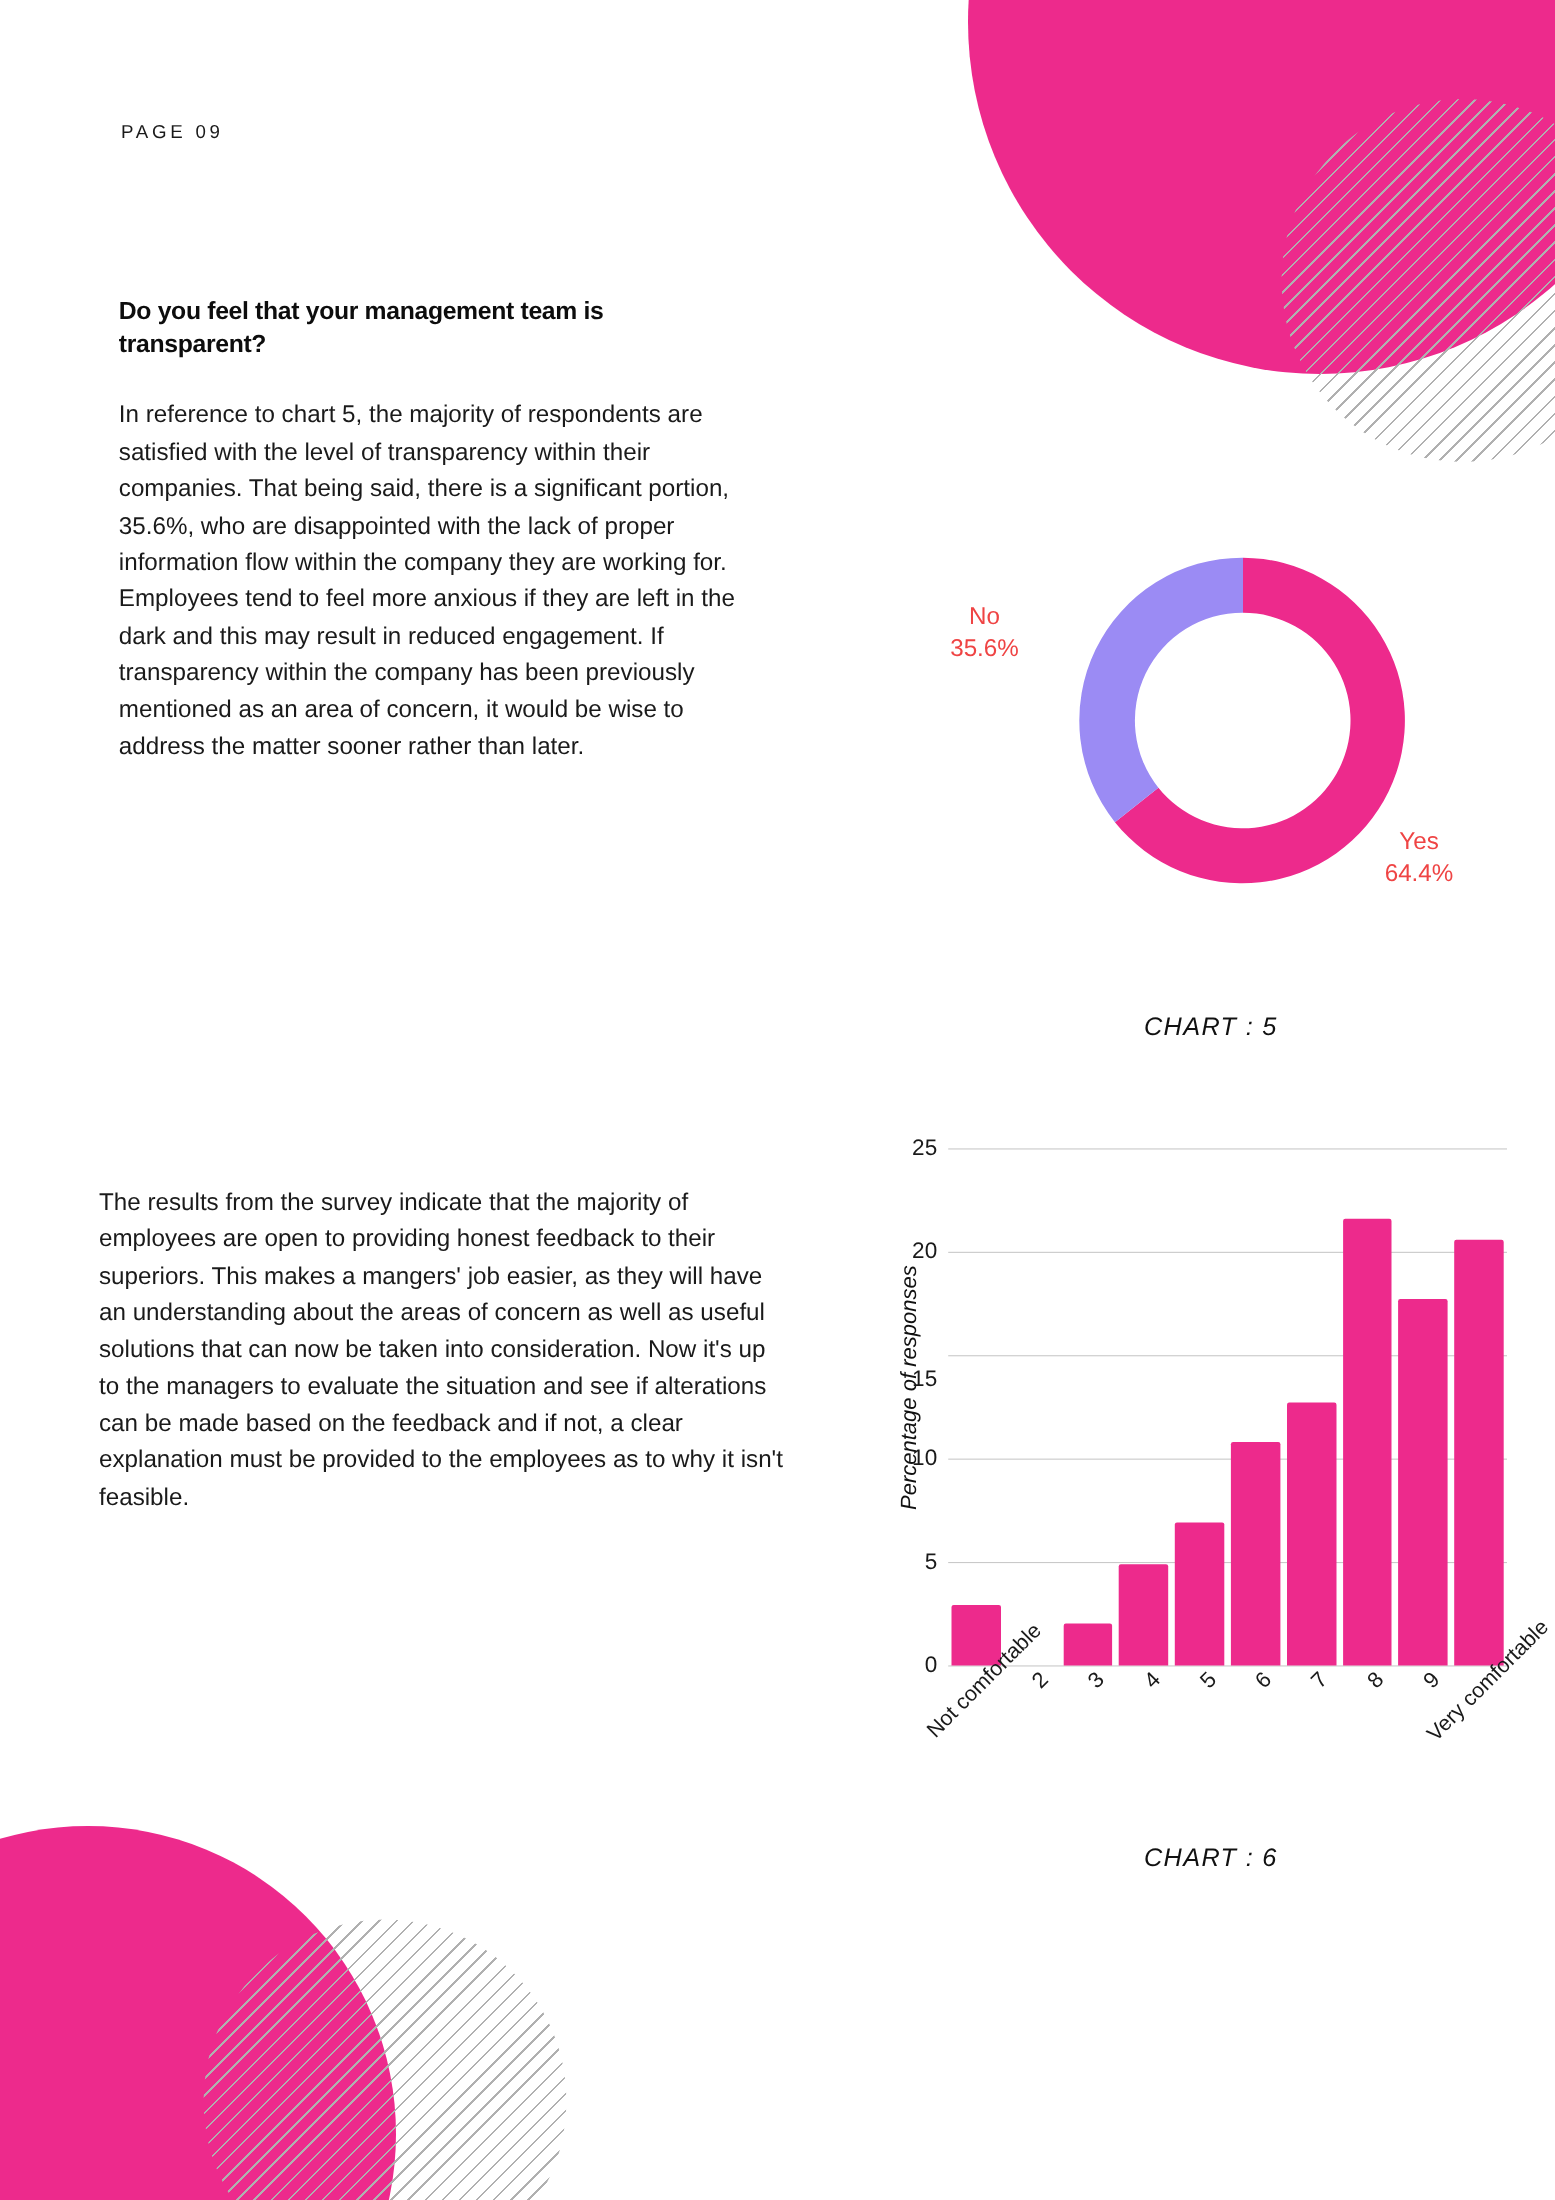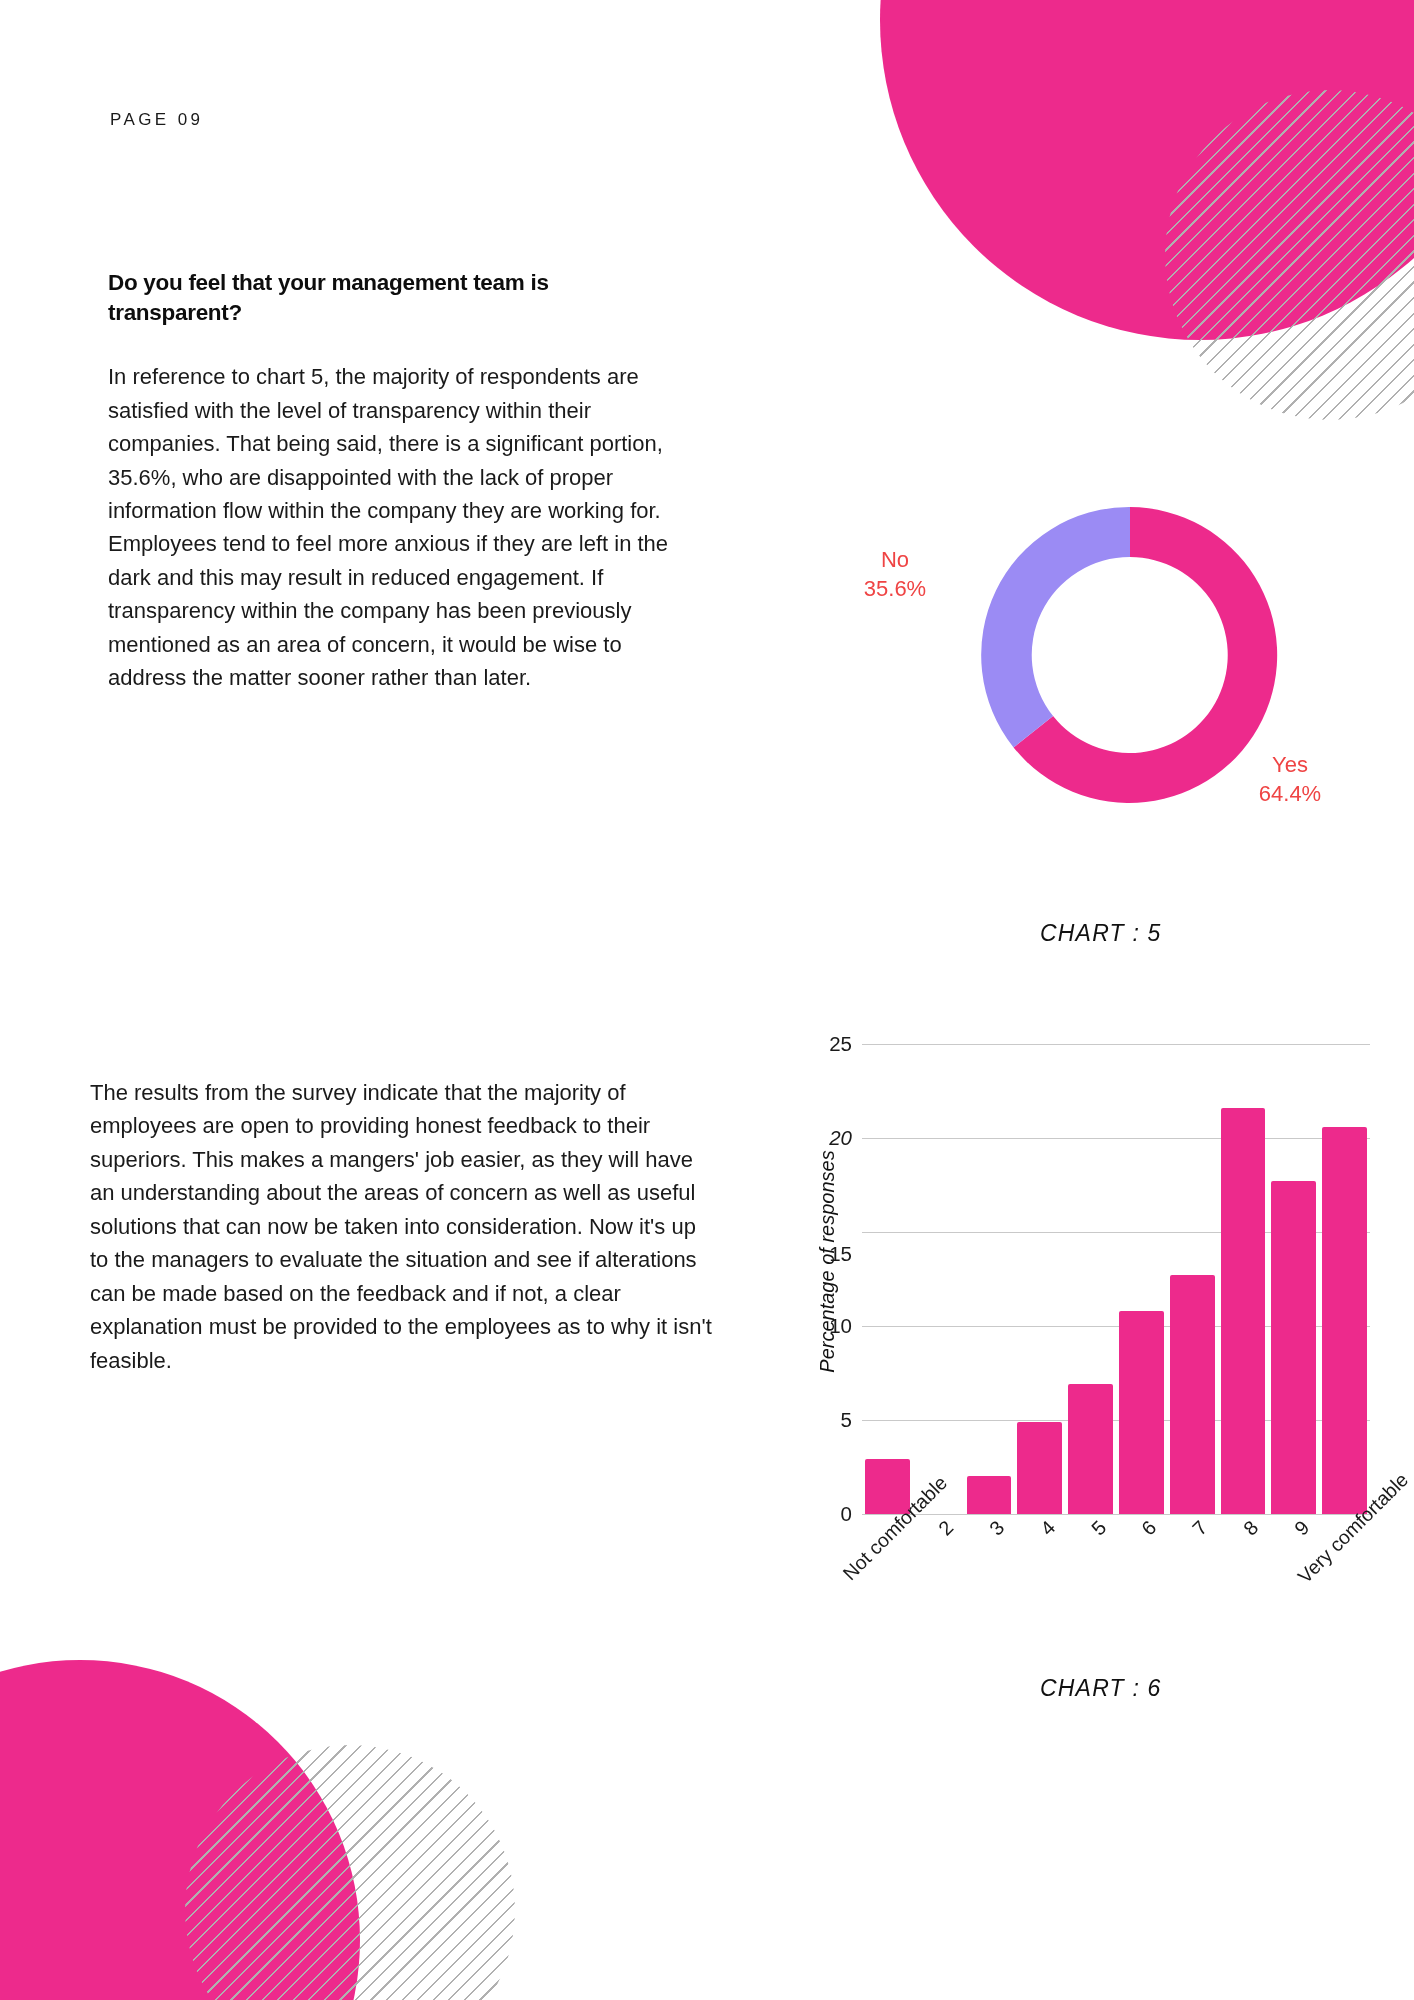--- a/index.html
+++ b/index.html
@@ -248,21 +248,21 @@
     <p class="body-text">The results from the survey indicate that the majority of employees are open to providing honest feedback to their superiors. This makes a mangers' job easier, as they will have an understanding about the areas of concern as well as useful solutions that can now be taken into consideration. Now it's up to the managers to evaluate the situation and see if alterations can be made based on the feedback and if not, a clear explanation must be provided to the employees as to why it isn't feasible.</p>
   </div>
 
   <div id="bar-wrap">
     <div id="ylabel">Percentage of responses</div>
     <div id="yticks">
         <div class="ytick" style="top: 484px; right: 558px;">0</div>
         <div class="ytick" style="top: 390px; right: 558px;">5</div>
         <div class="ytick" style="top: 296px; right: 558px;">10</div>
         <div class="ytick" style="top: 202px; right: 558px; margin-top: 22px;">15</div>
-        <div class="ytick" style="top: 108px; right: 558px; font-style: italic;">20</div>
+        <div class="ytick" style="top: 108px; right: 558px;">20</div>
         <div class="ytick" style="top: 14px; right: 558px;">25</div>
       </div>
     <div id="plot">
       <div id="gridlines">
           <div class="gridline" style="top: 470px; background: rgb(201, 201, 201);"></div>
           <div class="gridline" style="top: 376px;"></div>
           <div class="gridline" style="top: 282px;"></div>
           <div class="gridline" style="top: 188px;"></div>
           <div class="gridline" style="top: 94px;"></div>
           <div class="gridline" style="top: 0px;"></div>

